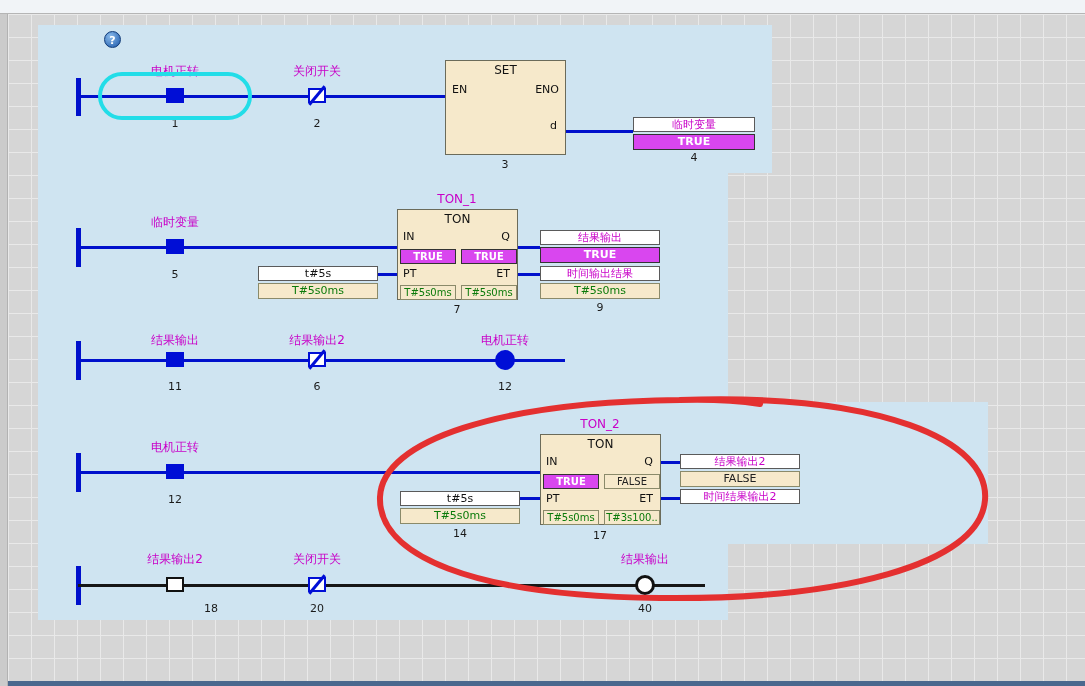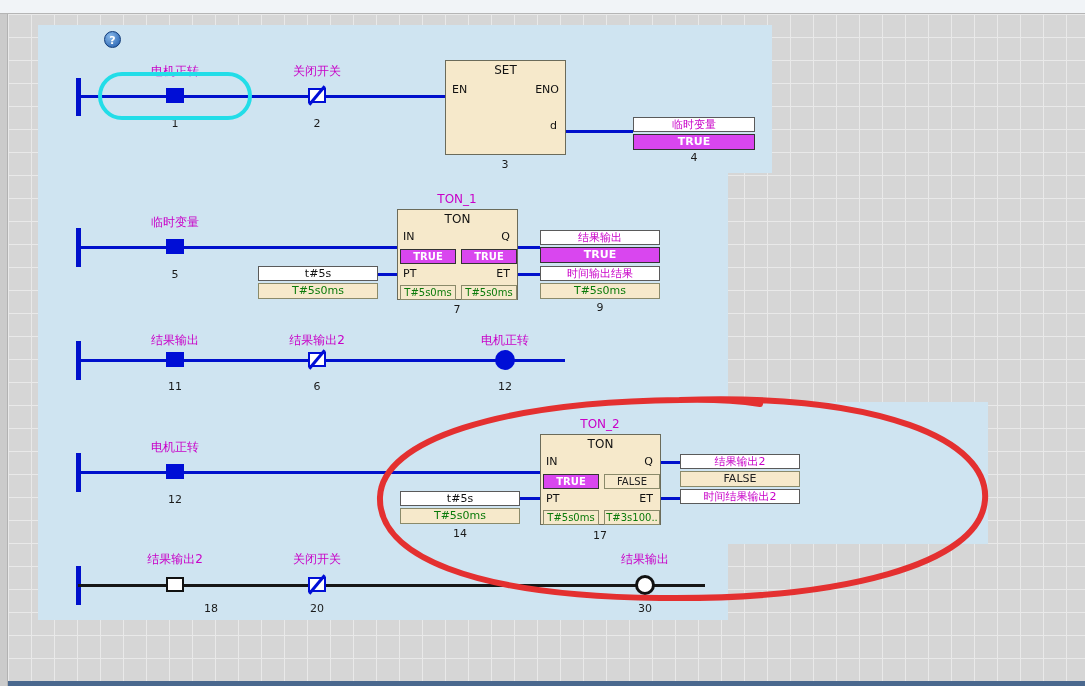--- a/index.html
+++ b/index.html
@@ -168,20 +168,20 @@
   <div class="vbox mag" style="left:680px;top:489px;width:120px;">时间结果输出2</div>
 
   <div class="mlabel" style="left:175px;top:551px;">结果输出2</div>
   <div class="mlabel" style="left:317px;top:551px;">关闭开关</div>
   <div class="mlabel" style="left:645px;top:551px;">结果输出</div>
   <div class="contact off" style="left:166px;top:577px;"></div>
   <div class="contact nc" style="left:308px;top:577px;"></div>
   <div class="coil off" style="left:635px;top:575px;"></div>
   <div class="num" style="left:175px;top:602px;margin-left:36px;">18</div>
   <div class="num" style="left:317px;top:602px;">20</div>
-  <div class="num" style="left:645px;top:602px;">30</div>
+  <div class="num" style="left:645px;top:602px;">40</div>
 
   <svg class="anno" style="left:365px;top:388px;" width="640" height="225" viewBox="0 0 640 225">
     <path d="M 315 12 C 515 5, 625 52, 620 112 C 615 177, 475 212, 295 210 C 105 208, 13 167, 15 109 C 17 52, 135 14, 315 12 C 350 11, 375 13, 395 16" fill="none" stroke="#e43030" stroke-width="6" stroke-linecap="round" stroke-linejoin="round"></path>
   </svg>
 
   <div class="bottom-scroll"></div>
 </div>
 
 </body></html>

